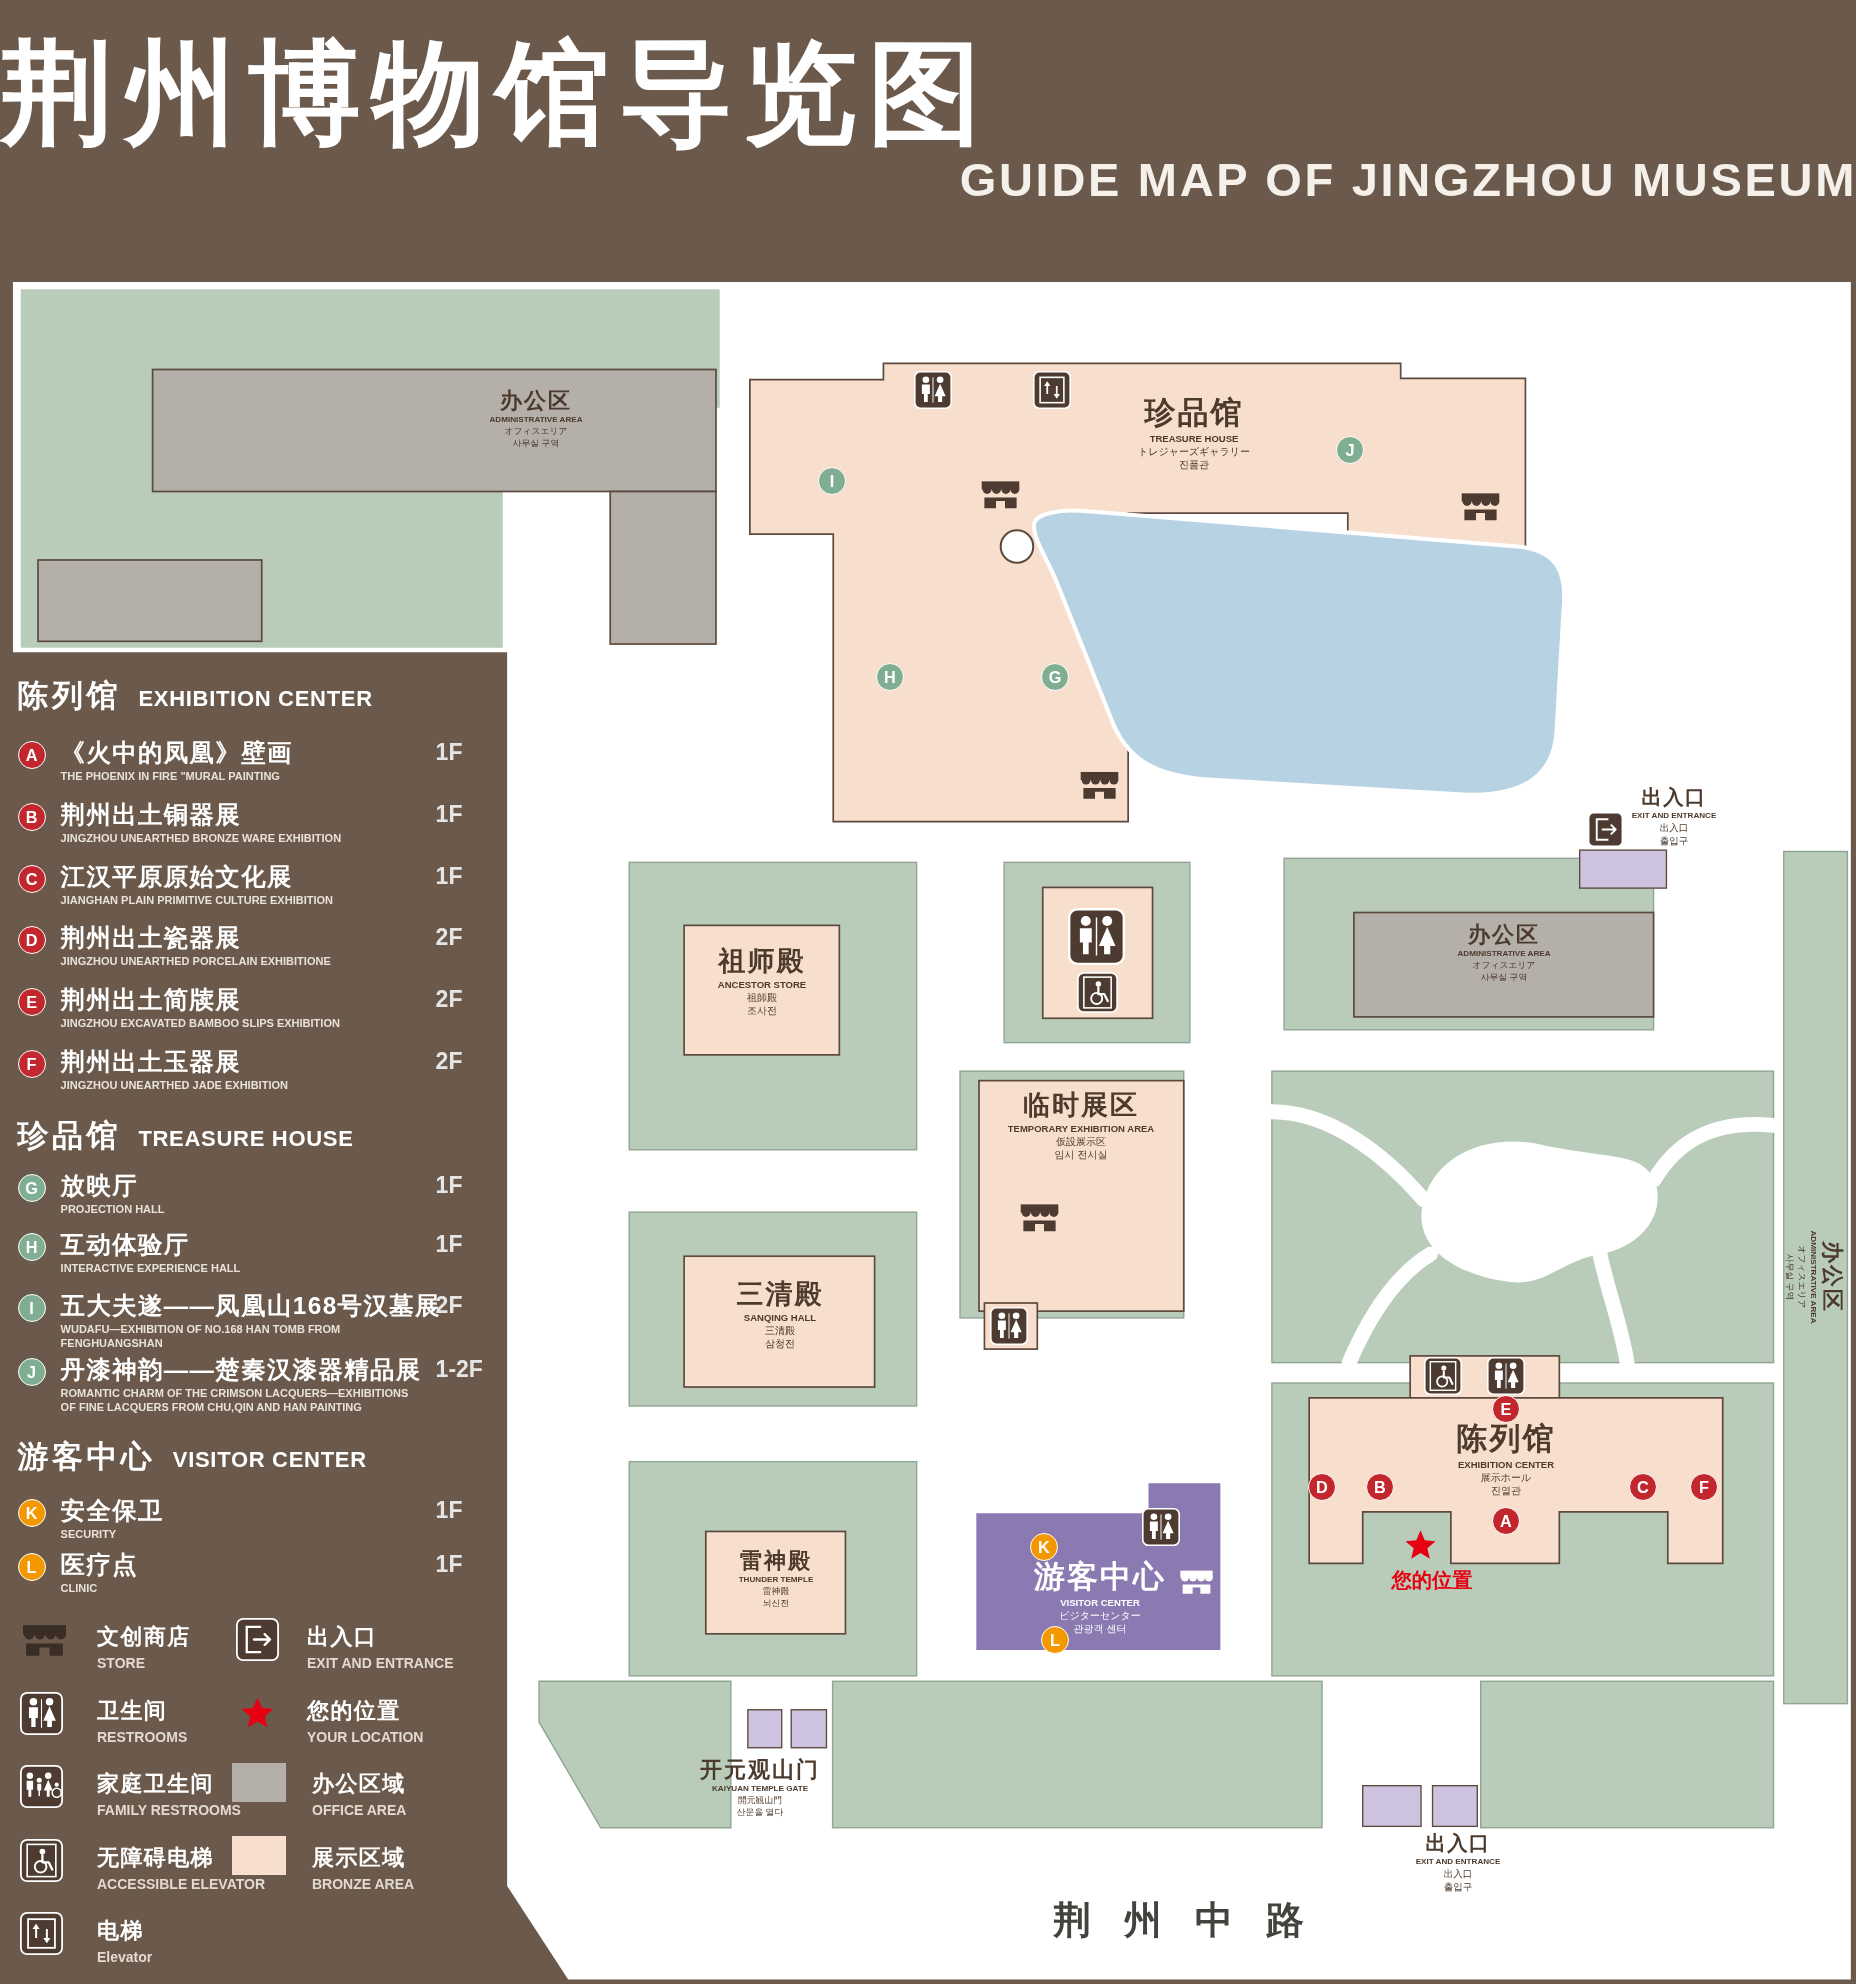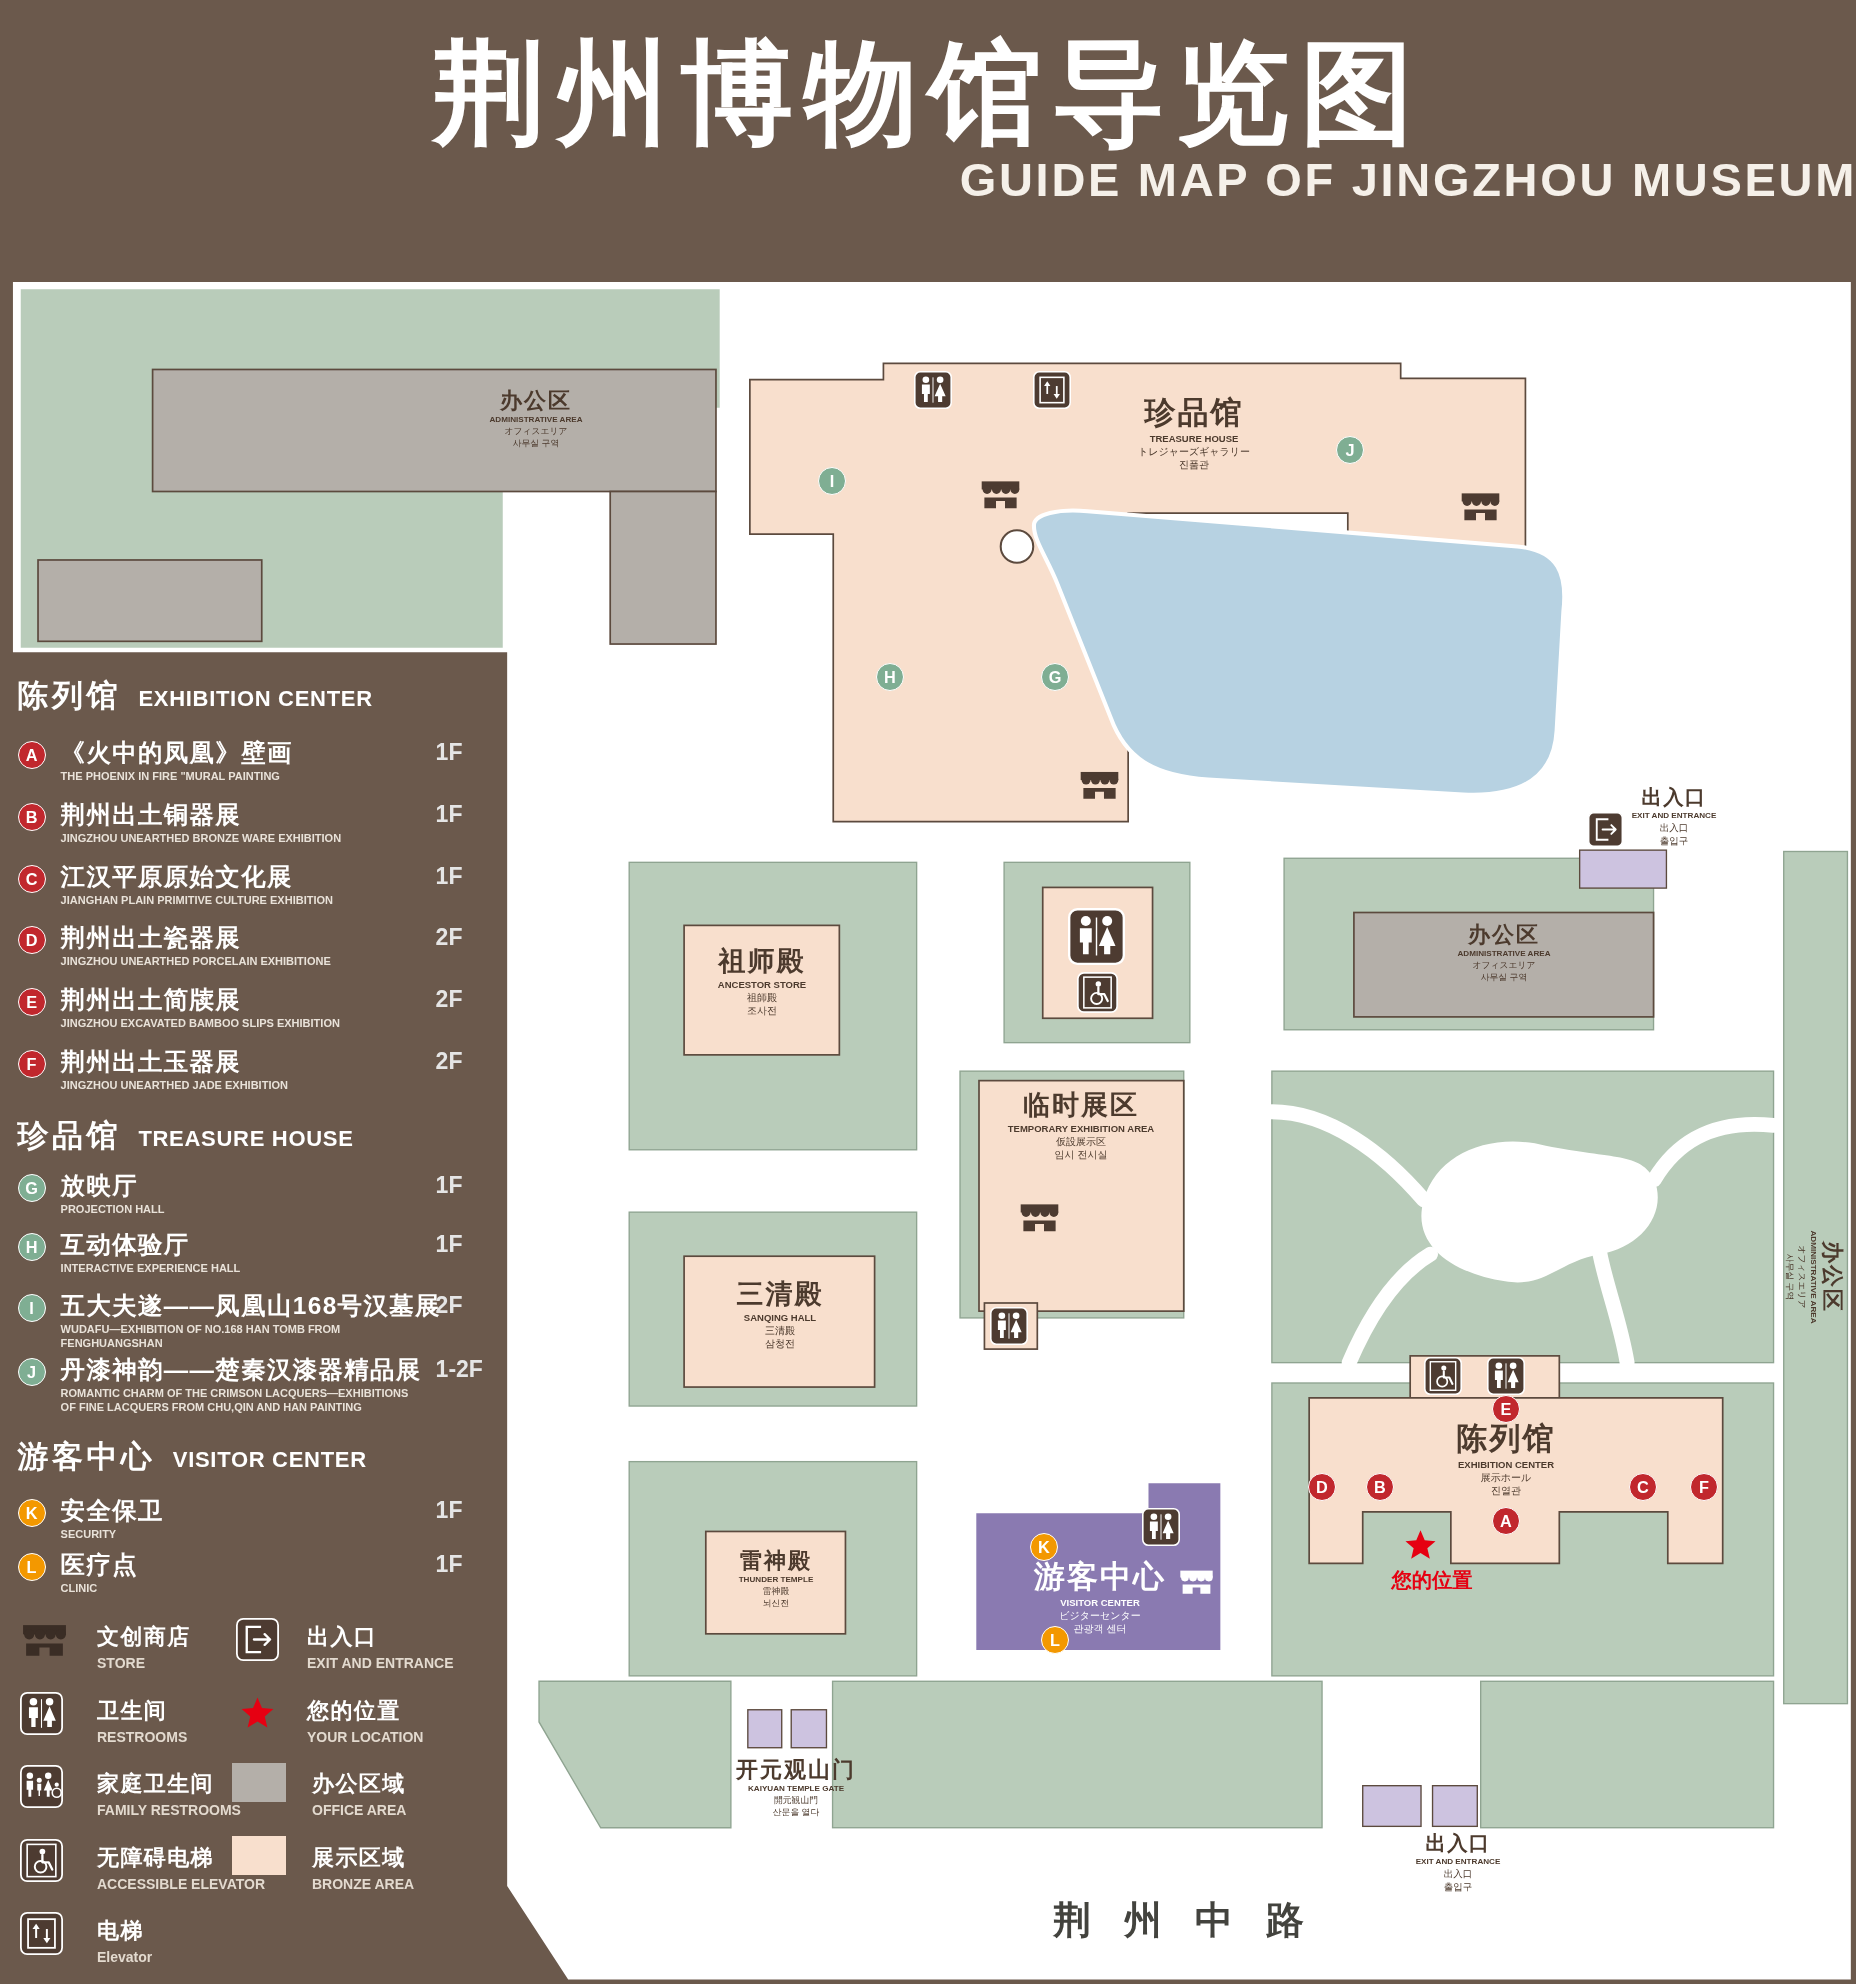--- a/index.html
+++ b/index.html
@@ -3,21 +3,21 @@
 <meta charset="utf-8">
 <style>
   html,body{margin:0;padding:0;background:#6b594c;}
   .page{position:relative;width:1857px;height:1985px;background:#6b594c;overflow:hidden;
         font-family:"Liberation Sans","DejaVu Sans",sans-serif;}
   .abs{position:absolute;}
   svg{display:block;}
   .icon svg{width:100%;height:auto;}
 
   
-  .title{left:0;right:0;top:17.6px;text-align:center;color:#ffffff;font-size:113px;font-weight:900;letter-spacing:11px;}
+  .title{left:0;right:0;top:17.6px;color:#ffffff;font-size:113px;font-weight:900;letter-spacing:11px;}
   .subtitle{left:0;right:0;top:152px;text-align:right;color:#f5f0e9;font-size:47px;font-weight:700;letter-spacing:2.7px;}
 
   
   .marker{position:absolute;width:26px;height:26px;border-radius:50%;color:#fff;font-weight:800;font-size:16.3px;
           display:flex;align-items:center;justify-content:center;transform:translate(-50%,-50%);border:1.4px solid #fff;line-height:1;}
   .red{background:#c1272d;} .green{background:#7fae93;} .orange{background:#f39800;}
 
   
   .mlabel{position:absolute;transform:translateX(-50%);text-align:center;color:#4c3a2d;line-height:1.18;white-space:nowrap;}
   .mlabel span{display:block;}
@@ -307,21 +307,21 @@
     <span class="en">THUNDER TEMPLE</span>
     <span class="jk">雷神殿</span>
     <span class="jk">뇌신전</span>
   </div>
   <div class="mlabel big white" style="left:1100px;top:1559px">
     <span class="zh">游客中心</span>
     <span class="en">VISITOR CENTER</span>
     <span class="jk">ビジターセンター</span>
     <span class="jk">관광객 센터</span>
   </div>
-  <div class="mlabel sm" style="left:796px;top:1757px">
+  <div class="mlabel sm" style="left:760px;top:1757px">
     <span class="zh">开元观山门</span>
     <span class="en">KAIYUAN TEMPLE GATE</span>
     <span class="jk">開元観山門</span>
     <span class="jk">산문을 열다</span>
   </div>
   <div class="mlabel exitl" style="left:1674px;top:786px">
     <span class="zh">出入口</span>
     <span class="en">EXIT AND ENTRANCE</span>
     <span class="jk">出入口</span>
     <span class="jk">출입구</span>

